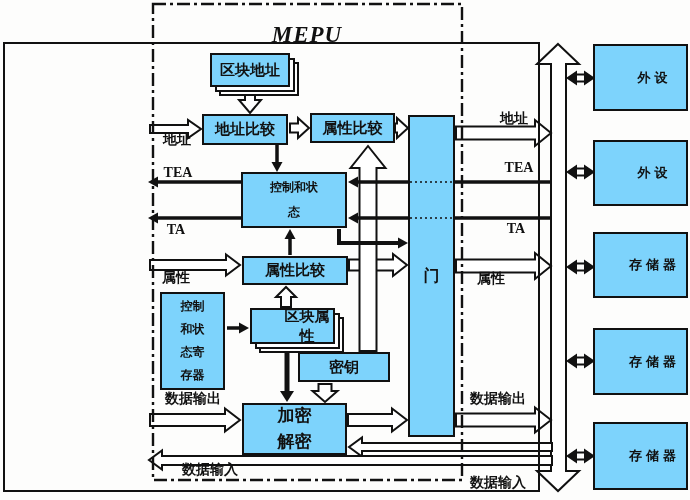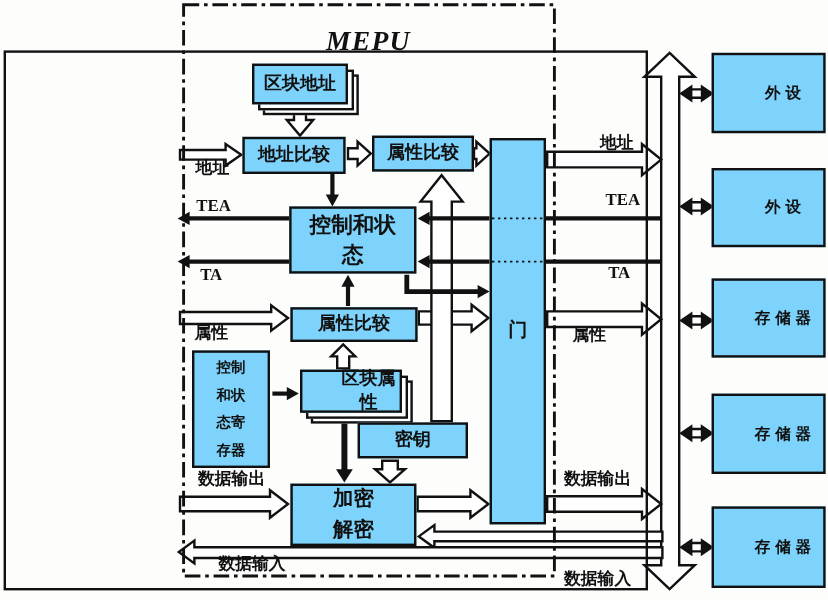--- a/index.html
+++ b/index.html
@@ -17,21 +17,21 @@
   }
   .frame{position:absolute;box-sizing:border-box;border:2px solid #111;background:transparent;z-index:2;}
   .stack-layer{position:absolute;box-sizing:border-box;border:2px solid #111;background:#fff;z-index:2;}
   .lbl{position:absolute;z-index:3;font-weight:bold;text-align:center;white-space:nowrap;}
   .wire-lbl{font-size:14px;}
   .cjk-sm{font-size:15px;}
   #cpu-box{font-size:23px;line-height:33px;letter-spacing:1px;}
   #mepu-label{font-size:23px;font-weight:600;letter-spacing:1px;}
   #cs320-label{font-size:19px;}
   .dev{font-size:13px;letter-spacing:4px;padding-left:28px;}
-  #ctrl-status{font-size:18px;line-height:25px;}
+  #ctrl-status{font-size:12px;line-height:25px;}
   #csr{font-size:12px;line-height:23px;}
   #crypto{font-size:17px;line-height:26px;}
   #gate-box{font-size:16px;}
 </style>
 </head>
 <body>
 
 <div class="stage">
 
   <svg class="layer" width="690" height="500" viewBox="0 0 690 500">

